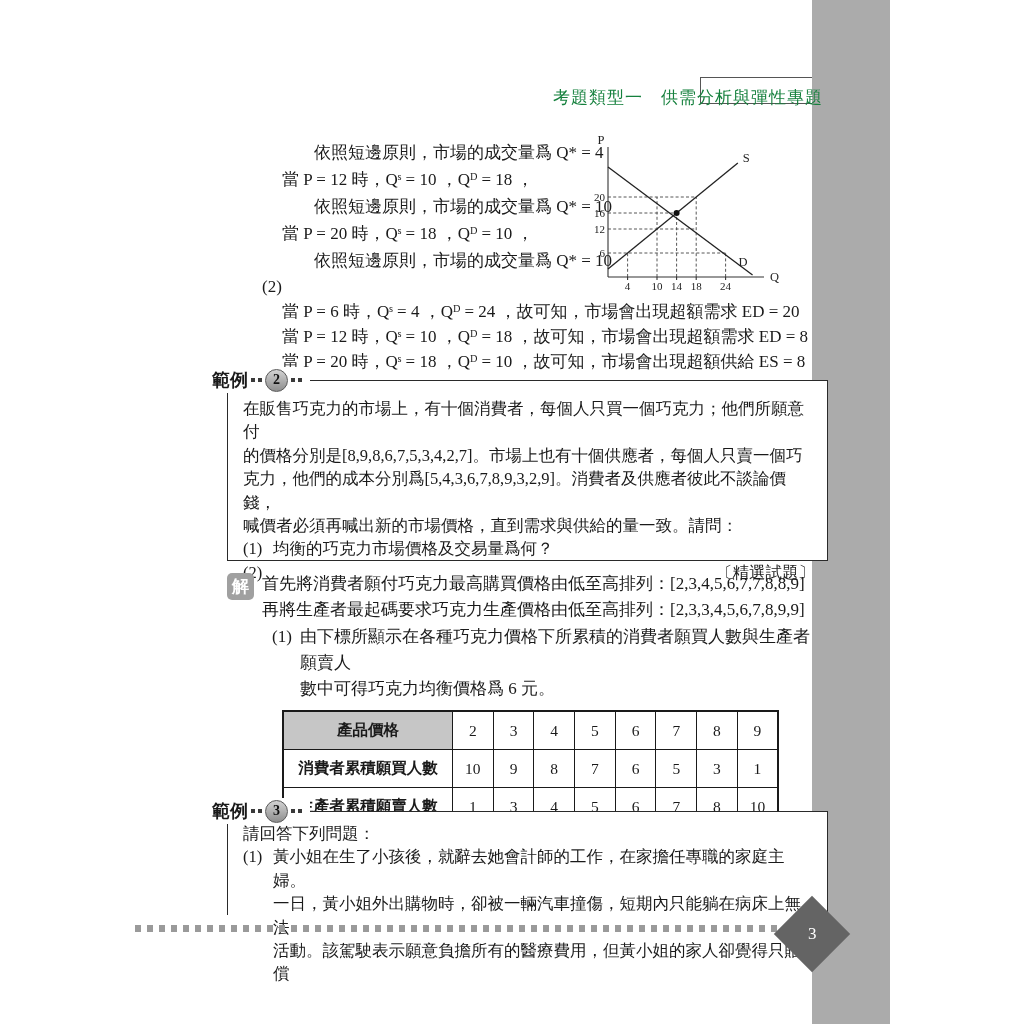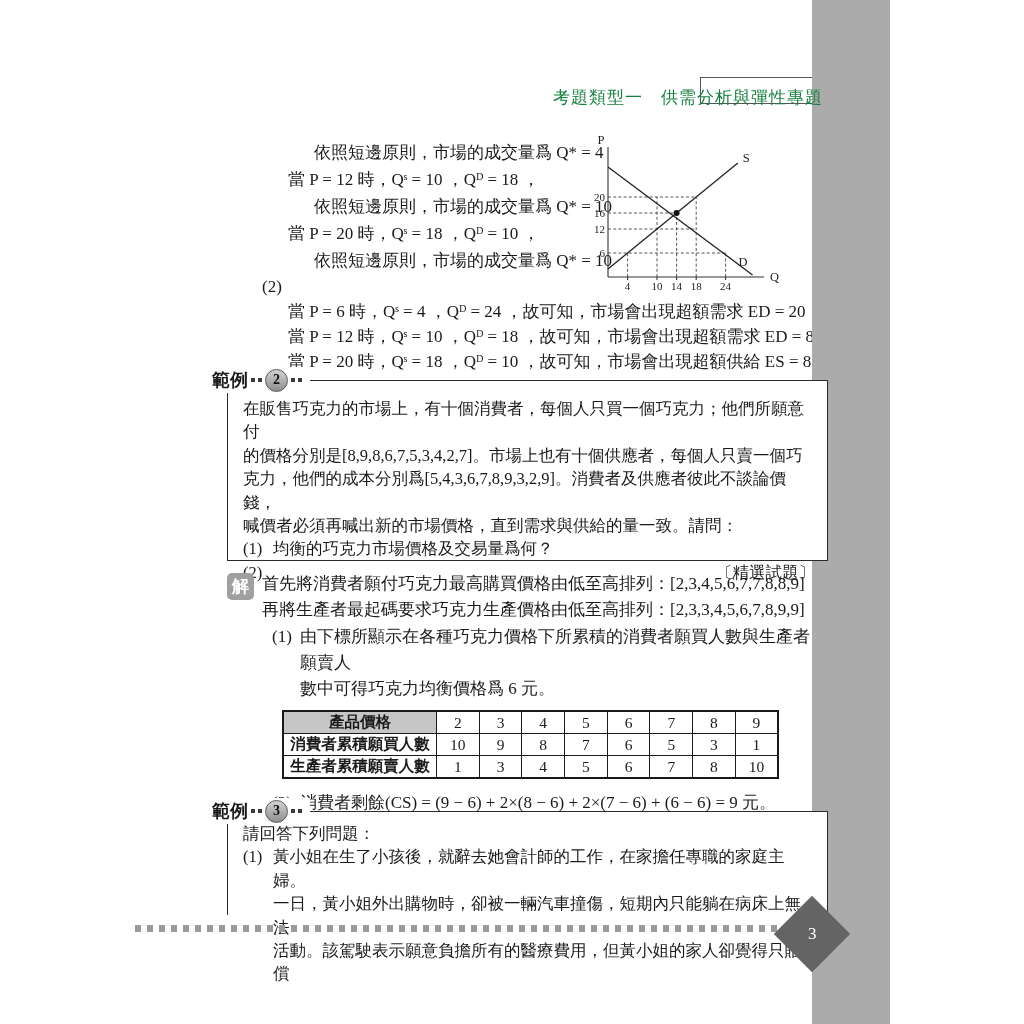--- a/index.html
+++ b/index.html
@@ -14,21 +14,21 @@
   .header-rect{position:absolute;left:700px;top:77px;width:112px;height:25px;
     border:1px solid #555;border-right:none;z-index:0;}
   .header-title{position:absolute;left:553px;top:86px;font-size:17px;color:#15803d;
     letter-spacing:1px;z-index:1;white-space:nowrap;}
 
   
   .sol1{position:absolute;left:262px;top:139px;width:585px;font-size:17px;}
   .blkA{line-height:27px;}
   .blkB{line-height:25px;}
   .ind1{margin-left:52px;}
-  .ind2{margin-left:26px;}
+  .ind2{margin-left:20px;}
   .numrow{display:flex;}
   .numlabel{width:22px;flex:none;}
 
   
   .graph{position:absolute;left:586px;top:130px;z-index:0;}
   .graph text{font-family:"Liberation Serif","DejaVu Serif",serif;fill:#222;}
 
   
   .ex-heading{position:absolute;z-index:2;background:#fff;height:26px;
     display:flex;align-items:center;gap:3px;padding:0 8px 0 3px;
@@ -51,21 +51,21 @@
   .sol2-badge{position:absolute;left:227px;top:573px;width:27px;height:27px;z-index:1;
     background:#a0a0a0;color:#fff;border-radius:5px;
     display:flex;align-items:center;justify-content:center;font-size:17px;font-weight:bold;}
   .sol2{position:absolute;left:262px;top:571px;width:562px;font-size:17px;line-height:26.3px;}
   .sol2 .item-row{padding-left:10px;}
   .sol2 .item-label{width:28px;}
   .ps-line{margin-left:10px;}
 
   table.surplus{border-collapse:collapse;border:2px solid #1a1a1a;table-layout:fixed;
     width:497px;margin:8px 0 11px 20px;font-size:15.5px;line-height:normal;}
-  table.surplus td{border:1px solid #1a1a1a;text-align:center;height:19px;padding:0;}
+  table.surplus td{border:1px solid #1a1a1a;text-align:center;height:19px;padding:8px;}
   table.surplus td.rowlabel{width:152px;font-weight:600;}
   table.surplus td.hd{background:#c6c6c6;}
 
   
   .dotted{position:absolute;left:135px;top:925px;width:656px;height:7px;z-index:2;
     background:repeating-linear-gradient(90deg,#9a9a9a 0 6px,transparent 6px 12px);}
   .diamond{position:absolute;left:785px;top:907px;width:54px;height:54px;background:#646464;
     transform:rotate(45deg);z-index:3;display:flex;align-items:center;justify-content:center;}
   .diamond span{transform:rotate(-45deg);color:#fff;font-size:17px;}
 </style>

